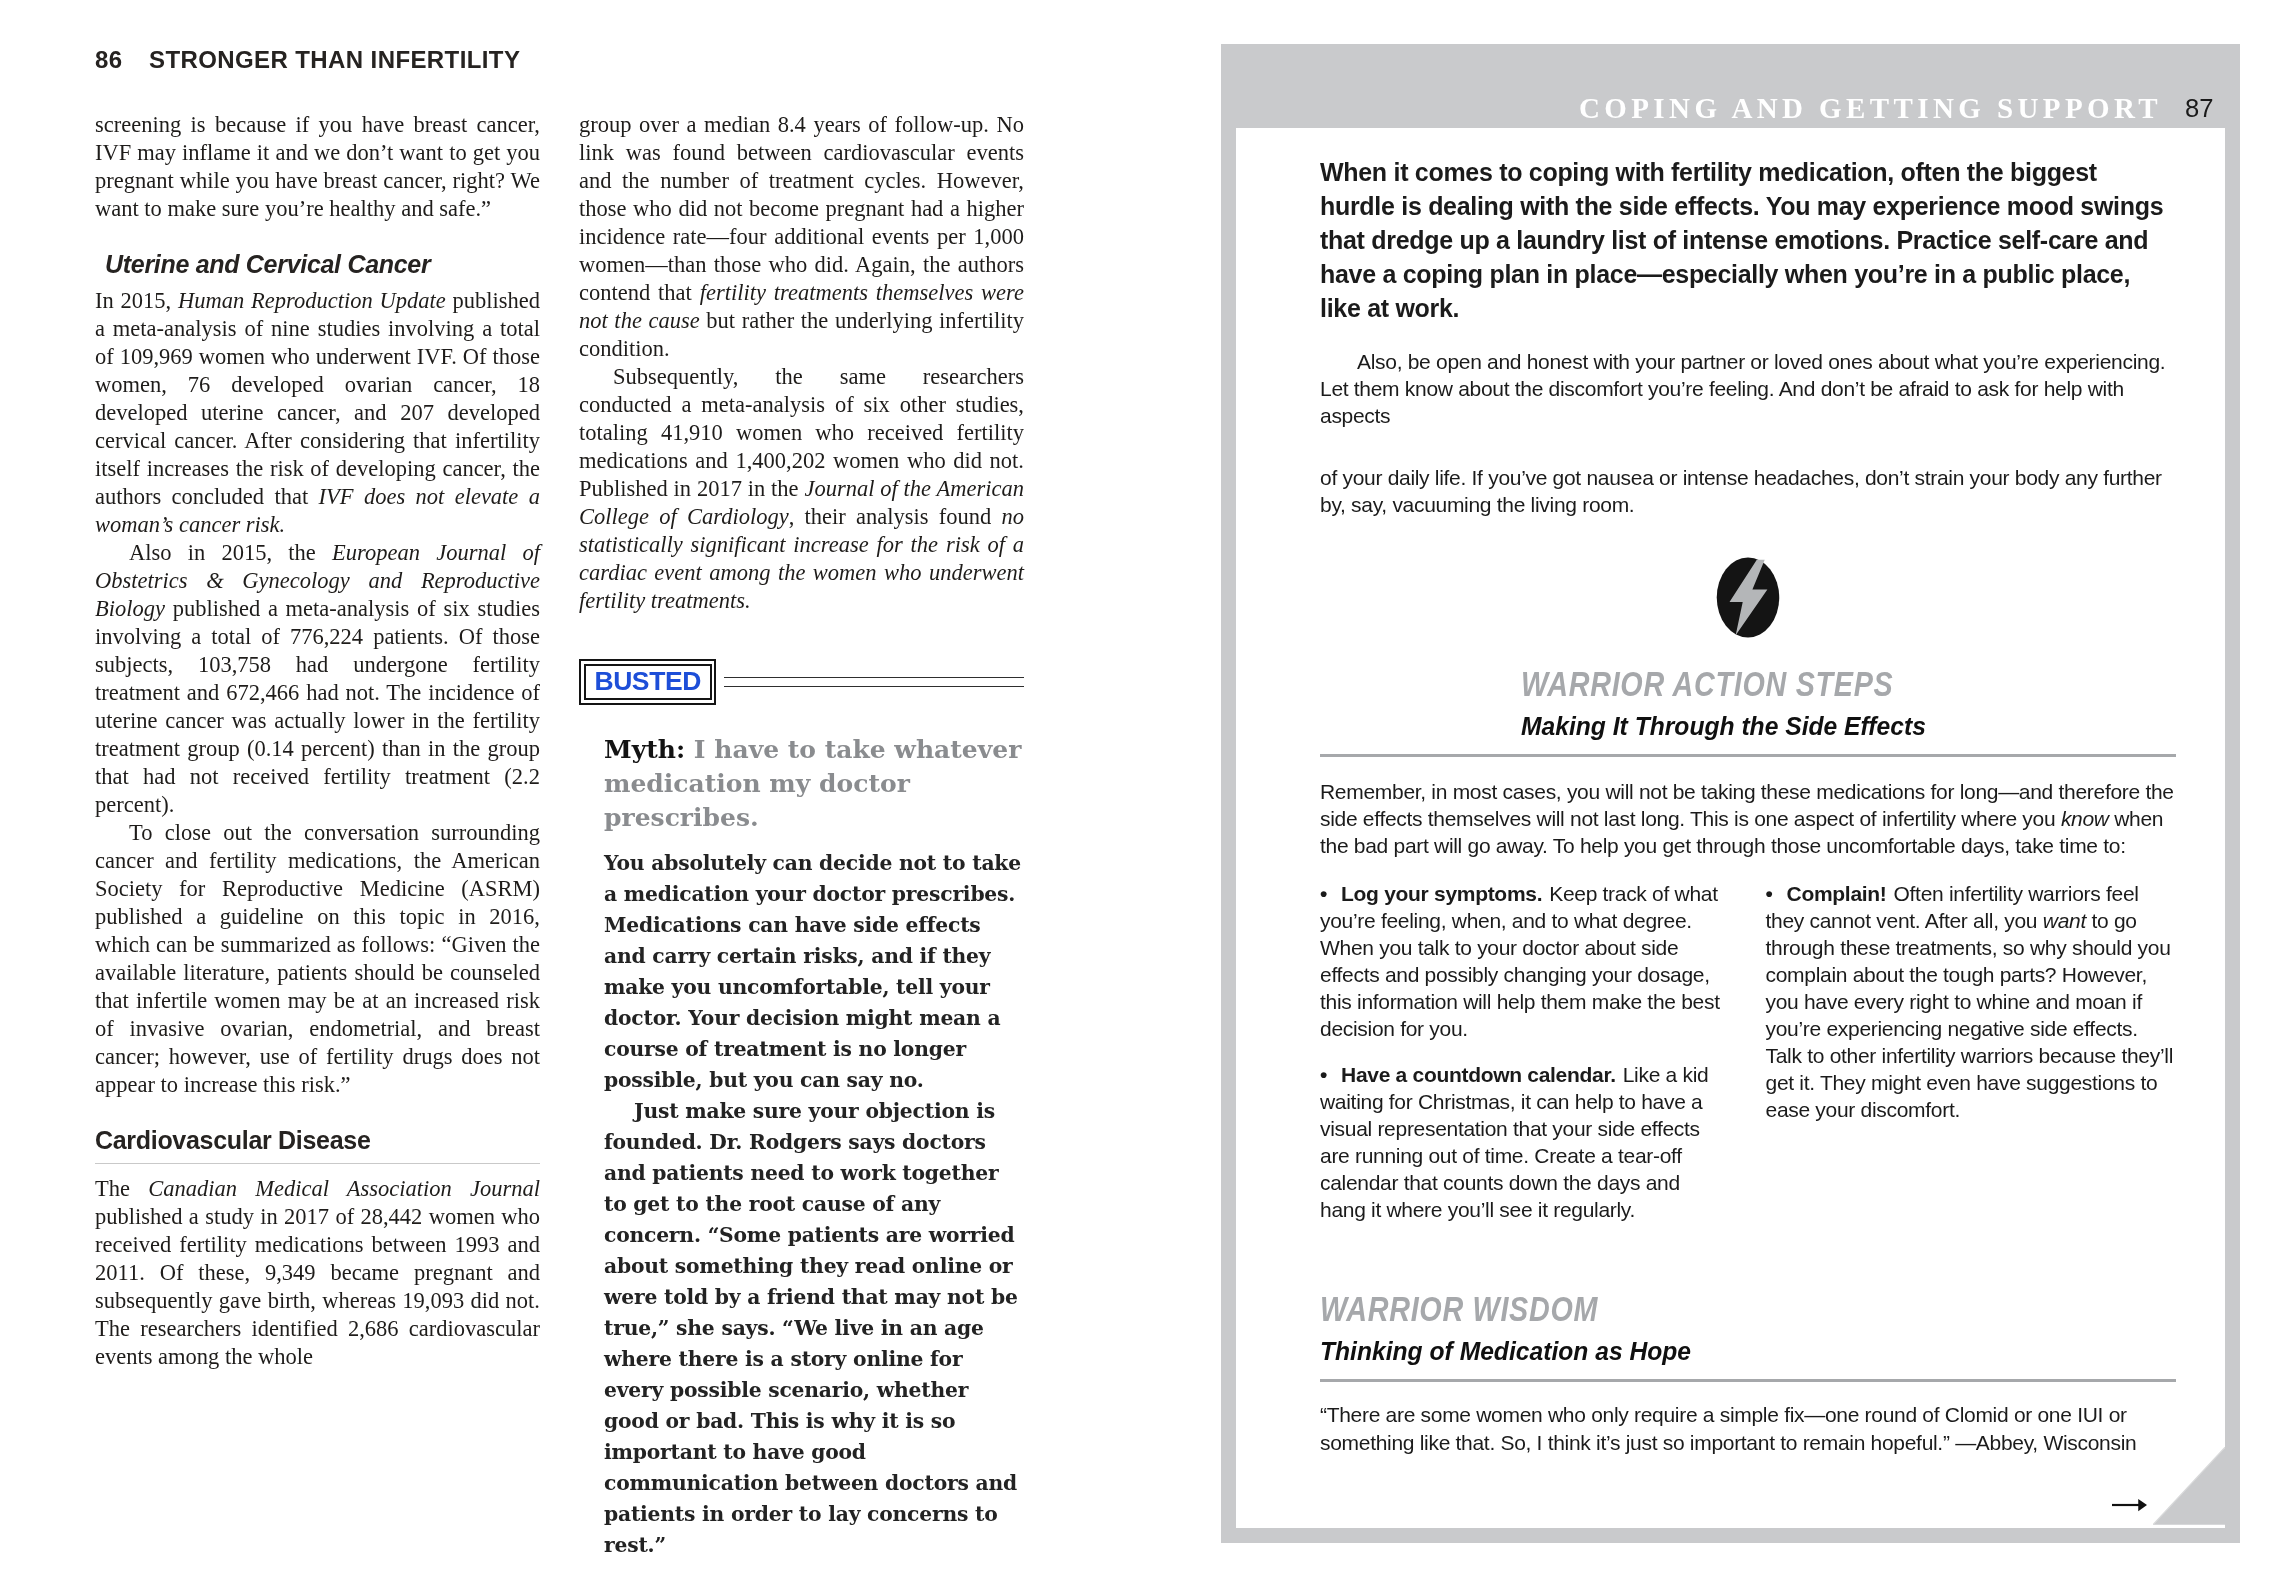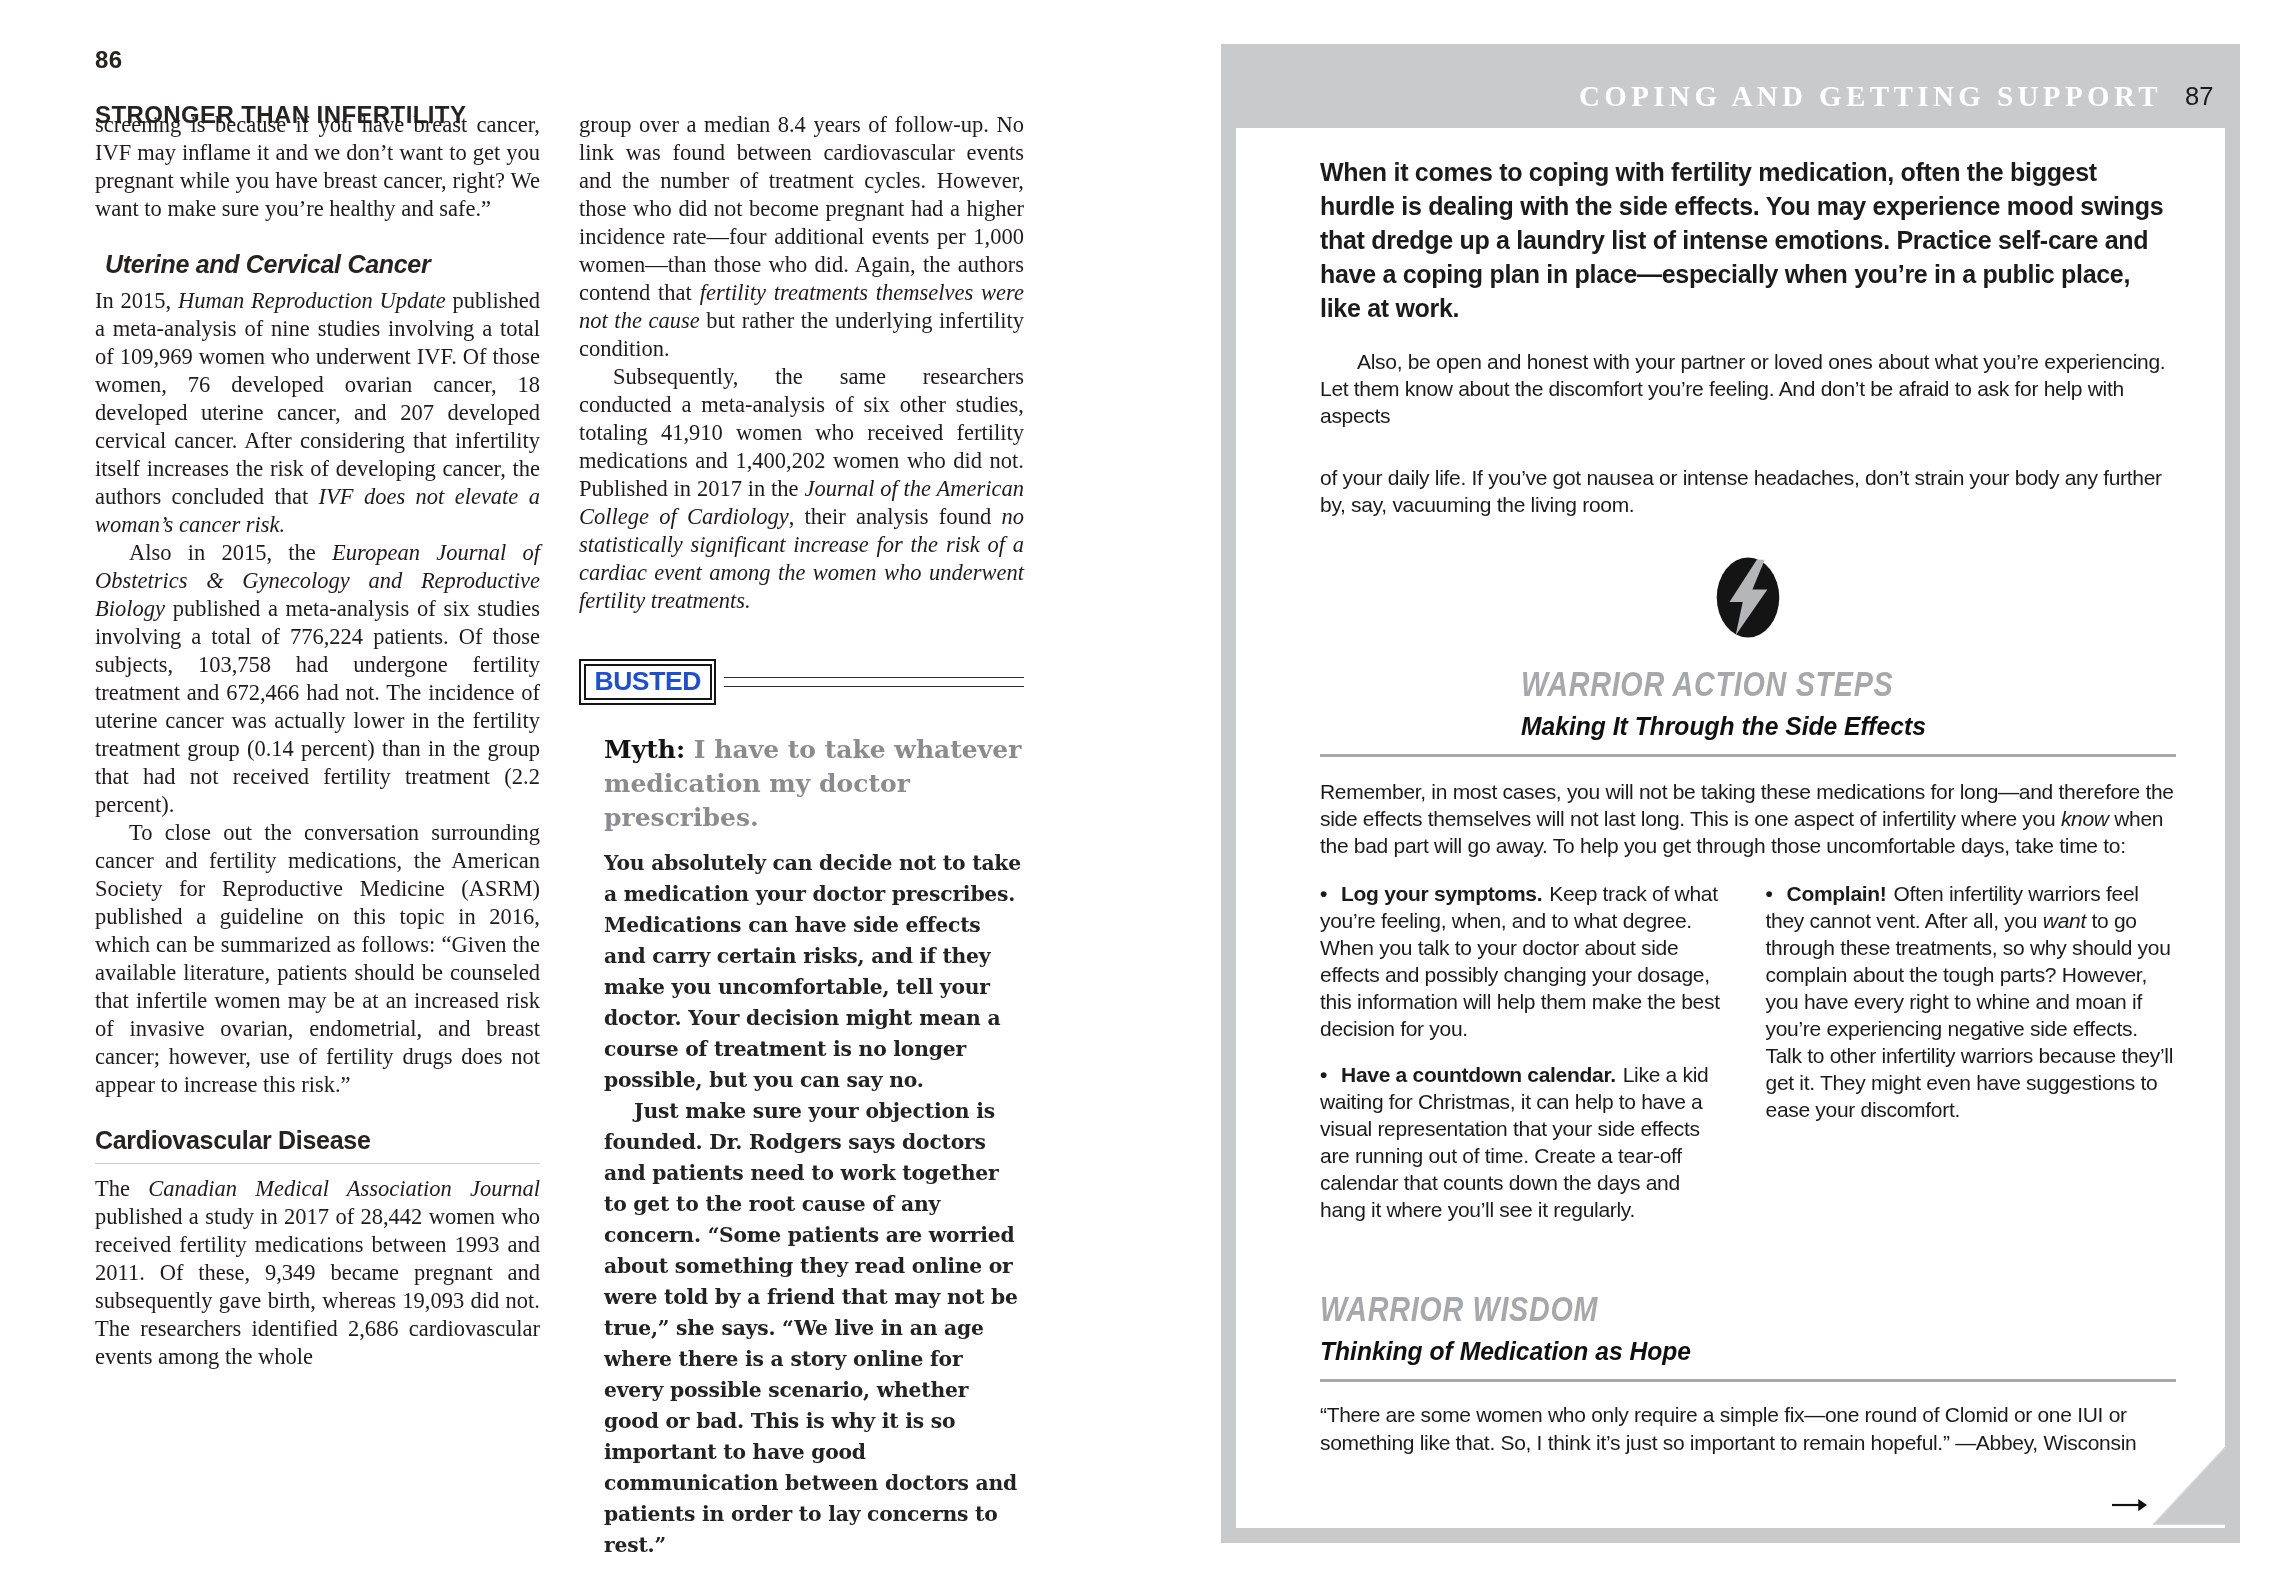--- a/index.html
+++ b/index.html
@@ -3,21 +3,21 @@
 <meta charset="utf-8">
 <style>
   html,body{margin:0;padding:0;}
   body{width:2295px;height:1589px;position:relative;background:#ffffff;}
   .spread{position:absolute;inset:0;overflow:hidden;background:#fff;}
   .scan-artifact{position:absolute;left:0;top:0;width:23px;height:10.6px;background:#161616;}
 
   
   .page-left{position:absolute;left:0;top:0;width:1148px;height:1589px;background:#fff;color:#201e1c;}
   .running-head{position:absolute;left:95px;top:46px;display:flex;align-items:baseline;gap:26.5px;
-    font-family:"Liberation Sans",sans-serif;font-weight:bold;font-size:24px;letter-spacing:0.4px;color:#262321;flex-direction:column;}
+    font-family:"Liberation Sans",sans-serif;font-weight:bold;font-size:24px;letter-spacing:0.4px;color:#262321;}
   .cols{position:absolute;left:95px;top:111px;width:929px;display:flex;gap:39px;}
   .col{width:445px;}
   .col p{font-family:"Liberation Serif",serif;font-size:22.5px;line-height:28px;margin:0;
     text-align:justify;color:#1e1c1a;}
   p.indent{text-indent:34px;}
   .sec-h{font-family:"Liberation Sans",sans-serif;font-weight:bold;font-size:25px;
     letter-spacing:-0.3px;color:#262321;margin:26.5px 0 8.8px;}
   .sec-h.h-ital{font-style:italic;margin-left:10px;}
   .sec-h.h-rule{border-bottom:1.8px solid #c9c9c9;padding-bottom:8px;margin-bottom:11.5px;}
 
@@ -32,21 +32,21 @@
     margin:28px 0 13px;text-align:left;}
   .myth-label{color:#131313;}
   .myth-gray{color:#8a8c8f;}
   .myth p{font-family:"DejaVu Serif",serif;font-weight:bold;font-size:20.3px;line-height:31px;
     letter-spacing:-0.2px;color:#232323;text-align:left;}
   .myth p.indent{text-indent:30px;}
 
   
   .page-right{position:absolute;left:1221px;top:44px;width:1019px;height:1499px;background:#c9cacc;}
   .chapter-band{height:84px;display:flex;align-items:center;justify-content:flex-end;
-    padding:21px 26.5px 0 0;box-sizing:border-box;}
+    padding:21px 26.5px 0 0;box-sizing:border-box;margin-top:12px;}
   .chapter-title{font-family:"Liberation Serif",serif;font-weight:bold;font-size:29px;
     letter-spacing:4.4px;color:#ffffff;white-space:nowrap;}
   .chapter-page-num{font-family:"Liberation Sans",sans-serif;font-size:25.6px;color:#1a1a1a;
     margin-left:23px;letter-spacing:0;}
   .content-panel{position:absolute;left:15px;top:84px;width:989px;height:1400px;background:#ffffff;
     box-sizing:border-box;padding:26.5px 49px 0 84px;color:#1b1b1b;
     font-family:"Liberation Sans",sans-serif;}
   .intro{font-weight:bold;font-size:25px;line-height:34px;letter-spacing:-0.3px;margin:0;}
   .twocol{display:flex;gap:35px;margin-top:23px;flex-direction:column;}
   .twocol .tc{flex:1;font-size:21px;line-height:27px;letter-spacing:-0.3px;}

